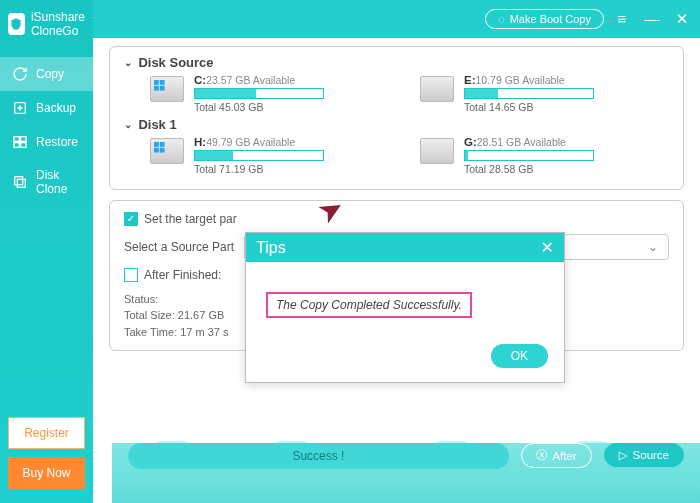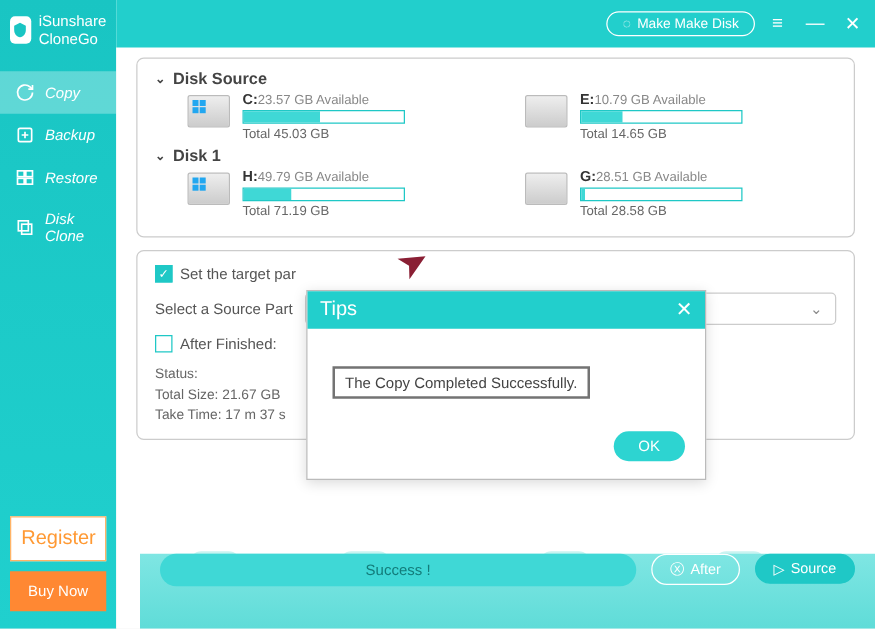--- a/index.html
+++ b/index.html
@@ -2,26 +2,26 @@
 <html><head>
 <meta charset="utf-8">
 <style>
 * { box-sizing: border-box; margin: 0; padding: 0; font-family: Arial, sans-serif; }
 body { width: 700px; height: 503px; overflow: hidden; background: #f0f0f0; position: relative; }
 .app { display: flex; width: 100%; height: 100%; }
 .sidebar { width: 93px; background: linear-gradient(180deg, #19c5c3 0%, #20d0ce 100%); display: flex; flex-direction: column; color: #fff; font-size: 12px; }
 .logo { display: flex; align-items: center; padding: 10px 8px; gap: 6px; }
 .logo-icon { width: 22px; height: 22px; background: #fff; border-radius: 4px; display: flex; align-items: center; justify-content: center; color: #19c5c3; font-weight: bold; font-size: 14px; }
 .logo-text { font-size: 12px; line-height: 1.2; }
-.nav { margin-top: 8px; font-style: italic; }
+.nav { margin-top: 8px; }
 .nav-item { display: flex; align-items: center; gap: 8px; padding: 9px 12px; cursor: pointer; font-size: 12px; }
 .nav-item.active { background: rgba(255,255,255,0.3); }
 .nav-icon { width: 16px; height: 16px; display: inline-flex; align-items: center; justify-content: center; }
 .bottom-buttons { margin-top: auto; padding: 10px 8px 14px; display: flex; flex-direction: column; gap: 8px; }
-.btn-register { background: #fff; color: #ff9933; border: 1px solid #ffb366; padding: 8px; text-align: center; font-size: 16px; cursor: pointer; }
+.btn-register { background: #fff; color: #ff9933; border: 1px solid #ffb366; padding: 8px; text-align: center; font-size: 12px; cursor: pointer; }
 .btn-buy { background: #ff8833; color: #fff; padding: 9px; text-align: center; font-size: 12px; cursor: pointer; }
 .main { flex: 1; background: #fff; display: flex; flex-direction: column; position: relative; }
 .titlebar { height: 38px; background: #22cfcc; display: flex; align-items: center; justify-content: flex-end; padding: 0 10px; gap: 10px; }
 .make-boot { border: 1px solid #fff; border-radius: 12px; padding: 3px 12px; color: #fff; font-size: 11px; display: flex; align-items: center; gap: 5px; cursor: pointer; }
 .winbtns { display: flex; gap: 14px; color: #fff; font-size: 15px; }
 .winbtn { cursor: pointer; width: 16px; text-align: center; }
 .content { flex: 1; padding: 8px 16px 0; overflow: hidden; position: relative; }
 .disk-card { border: 1px solid #ccc; border-radius: 6px; padding: 6px 14px 10px; background: #fff; }
 .disk-title { font-size: 13px; font-weight: bold; color: #444; margin: 2px 0 4px; display: flex; align-items: center; gap: 6px; }
 .chev { font-size: 10px; }
@@ -44,21 +44,21 @@
 .status-block { margin-top: 6px; font-size: 11px; color: #666; line-height: 1.5; }
 .footer { position: absolute; bottom: 0; left: 112px; right: 0; height: 60px; background: linear-gradient(180deg,#7fe6e3 0%, #5fdcd8 100%); display: flex; align-items: flex-start; padding: 0 16px; gap: 12px; }
 .clouds { position:absolute; bottom:44px; left:112px; right:0; height:30px; pointer-events:none;}
 .cloud{position:absolute; bottom:0; width:40px; height:18px; background:#c9f3f1; border-radius:20px;}
 .progress-pill { flex: 1; background: #3fd8d6; color: #137c7a; border-radius: 16px; height: 26px; display: flex; align-items: center; justify-content: center; font-size: 12px; }
 .pill-btn { border: 1px solid #fff; border-radius: 14px; padding: 4px 14px; color: #fff; font-size: 11.5px; display: flex; align-items: center; gap: 5px; cursor: pointer; }
 .pill-btn.solid { background: #1fc8c6; border-color: #1fc8c6; }
 .dialog { position: absolute; left: 245px; top: 232px; width: 320px; background: #fff; border: 1px solid #bbb; box-shadow: 0 2px 10px rgba(0,0,0,0.15); z-index: 20; }
 .dialog-title { background: #22cfcc; color: #fff; font-size: 16px; padding: 5px 10px; display: flex; justify-content: space-between; align-items: center; }
 .dialog-body { padding: 30px 20px 16px; font-size: 12px; color: #444; }
-.highlight { border: 2px solid #737373; padding: 4px 8px; display: inline-block; }
+.highlight { border: 2px solid #ec4899; padding: 4px 8px; display: inline-block; font-style: italic; }
 .dialog-footer { display: flex; justify-content: flex-end; padding: 10px 16px 14px; }
 .ok-btn { background: #2dd4d1; color: #fff; border-radius: 14px; padding: 5px 20px; font-size: 12px; cursor: pointer; }
 .arrow { position: absolute; left: 318px; top: 192px; z-index: 21; color: #8a1f34; font-size: 30px; transform: rotate(-30deg); }
 svg { display: block; }
 </style>
 </head>
 <body>
 
 <div class="app">
   <div class="sidebar">
@@ -116,21 +116,21 @@
     <div class="bottom-buttons">
       <div class="btn-register">Register</div>
       <div class="btn-buy">Buy Now</div>
     </div>
   </div>
 
   <div class="main">
     <div class="titlebar">
       <div class="make-boot">
         <span>◌</span>
-        <span>Make Make Disk</span>
+        <span>Make Boot Copy</span>
       </div>
       <div class="winbtns">
         <span class="winbtn">≡</span>
         <span class="winbtn">—</span>
         <span class="winbtn">✕</span>
       </div>
     </div>
 
     <div class="content">
       <div class="disk-card">

